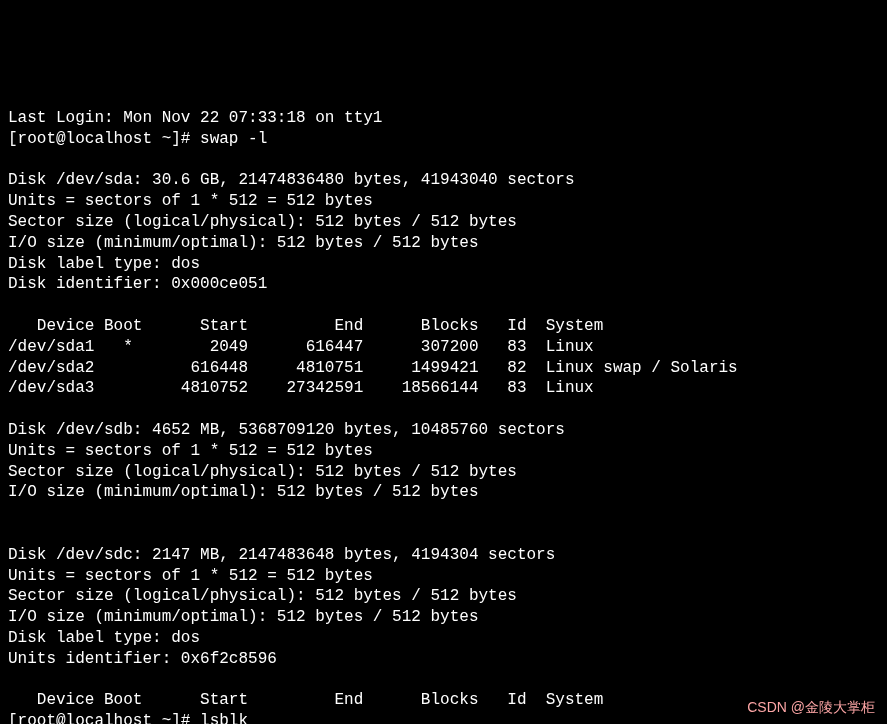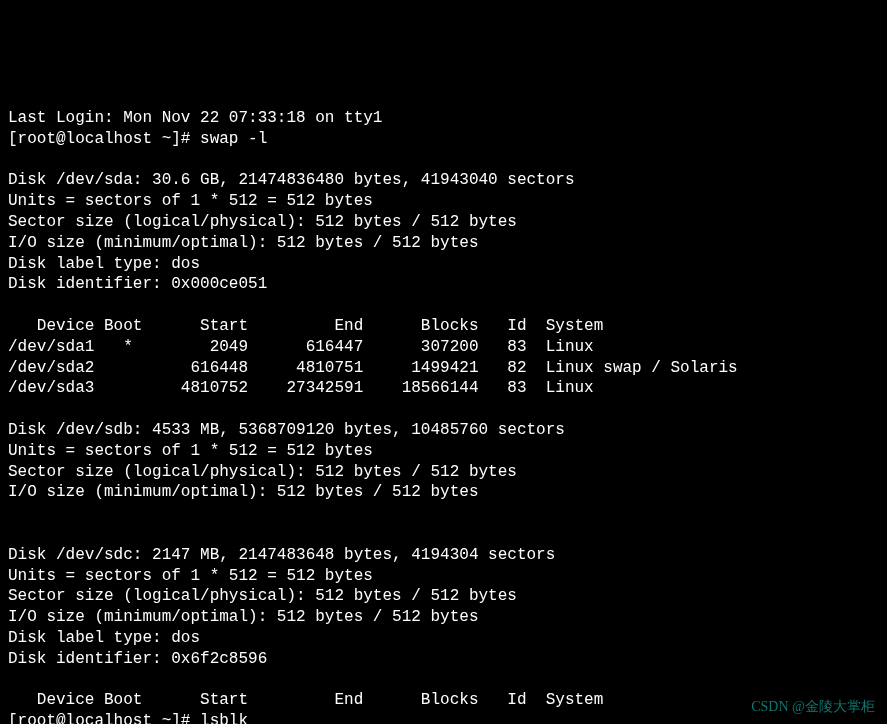--- a/index.html
+++ b/index.html
@@ -20,22 +20,22 @@
       overflow: hidden;
       position: relative;
     }
     .term {
       white-space: pre;
     }
     .watermark {
       position: absolute;
       bottom: 8px;
       right: 12px;
-      color: #0f766e;
-      font-family: Liberation Serif, serif;
+      color: #fca5a5;
+      font-family: Liberation Sans, sans-serif;
       font-size: 14px;
     }
   </style>
 </head>
 <body>
 
 
 
 <div class="term">
 <span>Last Login: Mon Nov 22 07:33:18 on tty1</span>
@@ -46,32 +46,32 @@
 <span>Sector size (logical/physical): 512 bytes / 512 bytes</span>
 <span>I/O size (minimum/optimal): 512 bytes / 512 bytes</span>
 <span>Disk label type: dos</span>
 <span>Disk identifier: 0x000ce051</span>
 <span></span>
 <span>   Device Boot      Start         End      Blocks   Id  System</span>
 <span>/dev/sda1   *        2049      616447      307200   83  Linux</span>
 <span>/dev/sda2          616448     4810751     1499421   82  Linux swap / Solaris</span>
 <span>/dev/sda3         4810752    27342591    18566144   83  Linux</span>
 <span></span>
-<span>Disk /dev/sdb: 4533 MB, 5368709120 bytes, 10485760 sectors</span>
+<span>Disk /dev/sdb: 4652 MB, 5368709120 bytes, 10485760 sectors</span>
 <span>Units = sectors of 1 * 512 = 512 bytes</span>
 <span>Sector size (logical/physical): 512 bytes / 512 bytes</span>
 <span>I/O size (minimum/optimal): 512 bytes / 512 bytes</span>
 <span></span>
 <span></span>
 <span>Disk /dev/sdc: 2147 MB, 2147483648 bytes, 4194304 sectors</span>
 <span>Units = sectors of 1 * 512 = 512 bytes</span>
 <span>Sector size (logical/physical): 512 bytes / 512 bytes</span>
 <span>I/O size (minimum/optimal): 512 bytes / 512 bytes</span>
 <span>Disk label type: dos</span>
-<span>Disk identifier: 0x6f2c8596</span>
+<span>Units identifier: 0x6f2c8596</span>
 <span></span>
 <span>   Device Boot      Start         End      Blocks   Id  System</span>
 <span>[root@localhost ~]# </span><span>lsblk</span>
 
 
 
 
 
 
 

